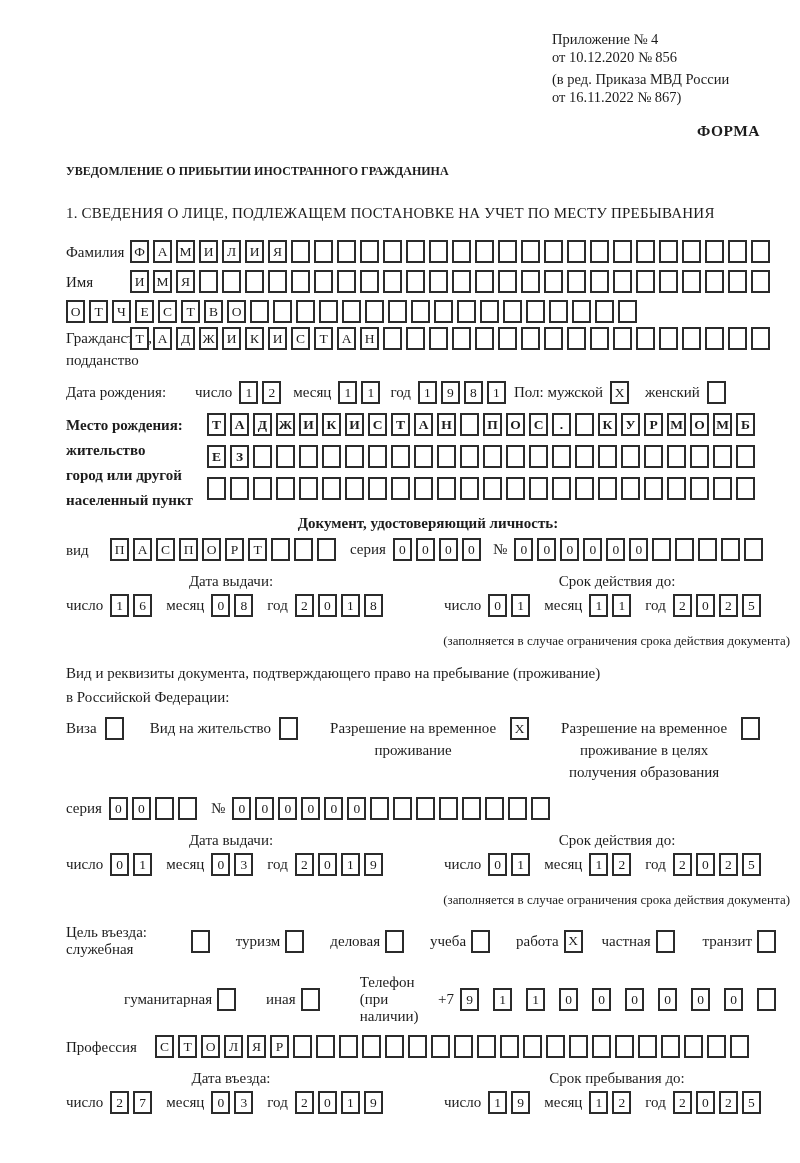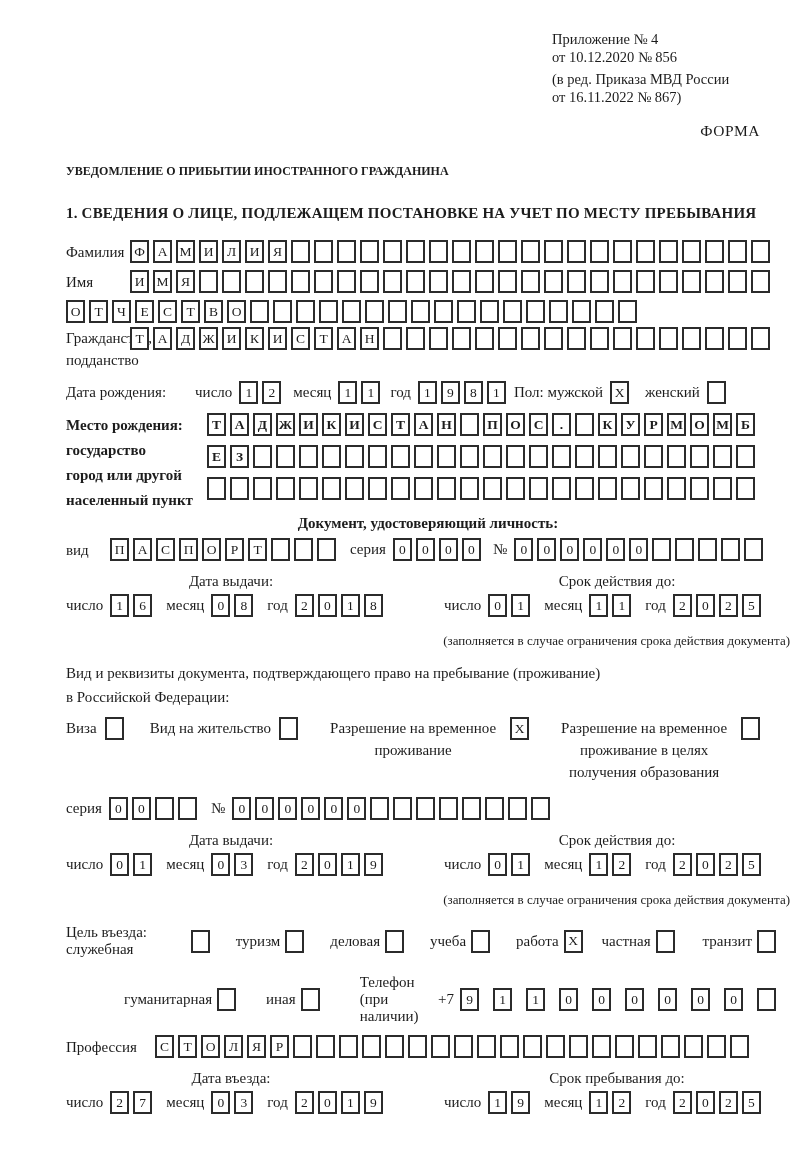--- a/index.html
+++ b/index.html
@@ -6,26 +6,26 @@
   body {
     width:800px; height:1163px; overflow:hidden;
     font-family:"Liberation Serif","DejaVu Serif",serif;
     color:#1c1c1c; font-size:15px;
   }
   .page { padding:30px 0 0 66px; width:724px; }
 
   
   .annex { margin-left:auto; width:238px; line-height:18px; font-size:14.5px; }
   .annex .gap { height:4px; }
-  .forma { text-align:right; padding-right:30px; font-weight:normal; font-size:15.5px; margin-top:16px; letter-spacing:.5px; }
+  .forma { text-align:right; padding-right:30px; font-weight:bold; font-size:15.5px; margin-top:16px; letter-spacing:.5px; }
 
   
   .title { font-weight:bold; font-size:12px; margin-top:20px; line-height:23px; }
   .title .uline { display:inline-block; width:48px; border-bottom:2.5px solid #3a3a3a; height:14px; margin-left:10px; }
-  .sect { font-weight:bold; font-size:15px; margin-top:22px; letter-spacing:.2px; }
+  .sect { font-weight:normal; font-size:15px; margin-top:22px; letter-spacing:.2px; }
 
   
   .boxes { display:inline-flex; flex-wrap:nowrap; }
   .box {
     box-sizing:border-box; width:19px; height:23px; border:2px solid #2b2b2b;
     margin-right:4px; display:inline-flex; align-items:center; justify-content:center;
     font-size:13.5px; flex:none; background:#fff;
   }
 
   
@@ -248,21 +248,21 @@
       </span>
     <span class="t">женский</span>
     <span class="boxes">
         <span class="box"></span>
       </span>
   </div>
 
   <div class="row top" style="margin-top:9px;font-weight:bold;">
     <span class="lbl w141" style="line-height:25px;">
       <div>Место рождения:</div>
-      <div>государство</div>
+      <div>жительство</div>
       <div>город или другой</div>
       <div>населенный пункт</div>
     </span>
     <span class="stack3">
       <span class="boxes">
           <span class="box">Т</span>
           <span class="box">А</span>
           <span class="box">Д</span>
           <span class="box">Ж</span>
           <span class="box">И</span>

